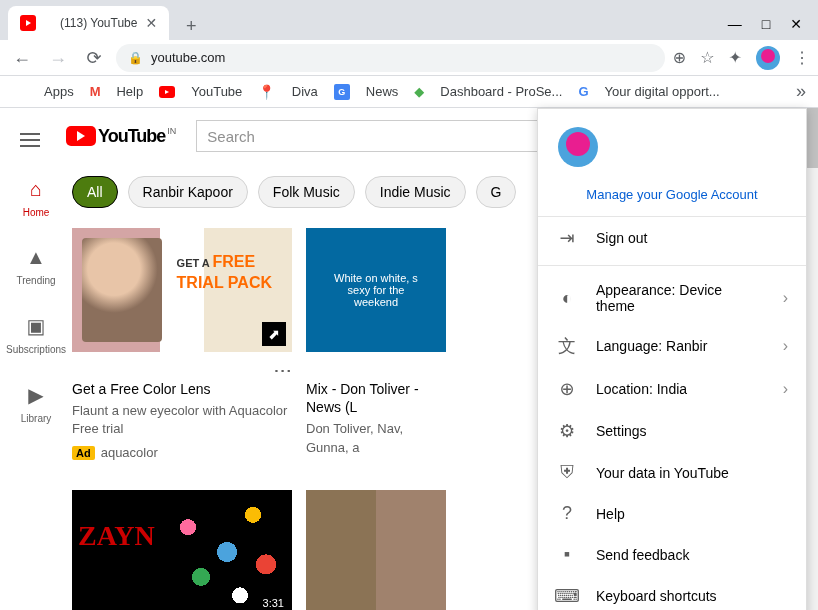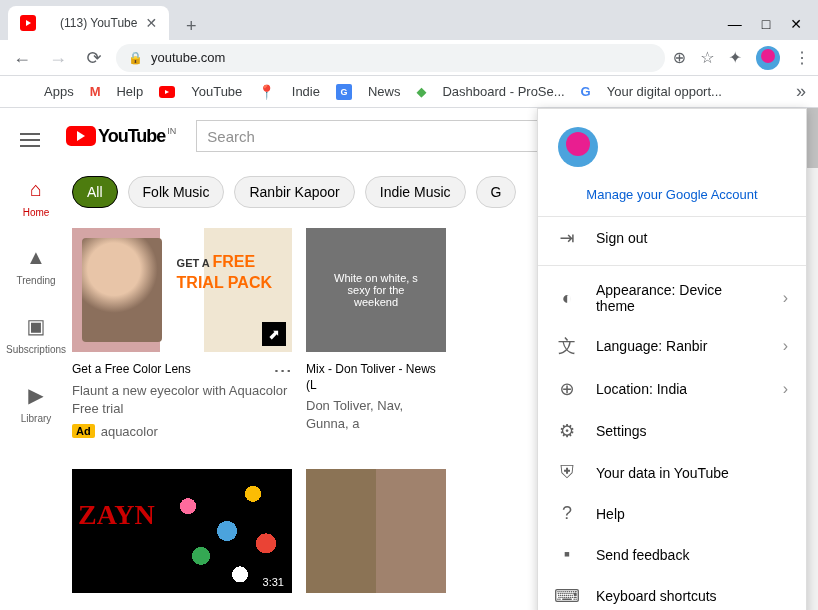--- a/index.html
+++ b/index.html
@@ -70,28 +70,28 @@
 .chip-nav { position: absolute; right: 0; top: 18px; font-size: 16px; color: #606060; cursor: pointer; }
 
 .videos { display: flex; gap: 14px; margin-top: 8px; }
 .vcard { width: 220px; }
 .thumb { width: 220px; height: 124px; background: #222; position: relative; }
 .thumb1 { background: linear-gradient(90deg, #d4a5a5 40%, #fff 40%, #fff 60%, #f0e6d2 60%); padding-left: 48px; }
 .thumb1::before { content: ''; position: absolute; left: 10px; top: 10px; width: 80px; height: 104px; background: radial-gradient(circle at 40% 30%, #e8c5a8 30%, #8b6f5c 50%); border-radius: 4px; }
 .thumb1-text { position: absolute; right: 20px; top: 24px; font-size: 11px; color: #333; font-weight: bold; line-height: 1.3; }
 .thumb1-free { color: #ff6b00; font-size: 16px; }
 .thumb-link { position: absolute; bottom: 6px; right: 6px; width: 24px; height: 24px; background: #000; display: flex; align-items: center; justify-content: center; color: #fff; font-size: 14px; }
-.thumb2 { background: #737373; display: flex; align-items: center; justify-content: center; }
+.thumb2 { background: #0369a1; display: flex; align-items: center; justify-content: center; }
 .thumb2-text { color: #fff; font-size: 11px; text-align: center; }
 .thumb3 { background: linear-gradient(#1a0033, #000); color: #fff; display: flex; align-items: center; padding-left: 12px; font-size: 22px; font-weight: bold; }
 .wifi-icon { font-size: 28px; }
 .duration { position: absolute; bottom: 4px; right: 4px; background: #000; color: #fff; font-size: 11px; padding: 1px 4px; border-radius: 2px; }
-.vtitle { font-size: 12px; font-weight: 500; margin-top: 10px; line-height: 1.3; color: #030303; }
+.vtitle { font-size: 14px; font-weight: 500; margin-top: 28px; line-height: 1.3; color: #030303; }
 .vdesc { font-size: 13px; color: #606060; margin-top: 4px; line-height: 1.4; }
-.vmeta { display: flex; align-items: center; gap: 6px; margin-top: 6px; font-size: 13px; color: #606060; }
+.vmeta { display: flex; align-items: flex-end; gap: 6px; margin-top: 6px; font-size: 13px; color: #606060; }
 .ad-badge { background: #fbbc04; color: #000; font-size: 11px; font-weight: bold; padding: 1px 4px; border-radius: 2px; }
 .vmenu { position: absolute; font-size: 18px; color: #606060; writing-mode: vertical-lr; cursor: pointer; }
 
 .videos2 { display: flex; gap: 14px; margin-top: 30px; }
 .thumb-b1 { background: #000; position: relative; overflow: hidden; }
 .thumb-b1::before { content: 'ZAYN'; position: absolute; left: 6px; top: 30px; font-size: 28px; font-weight: 900; color: #cc0000; font-family: impact; }
 .thumb-b1::after { content: ''; position: absolute; right: 0; width: 130px; height: 100%; background: radial-gradient(circle at 20% 30%, #ff6b9d 8px, transparent 8px), radial-gradient(circle at 50% 50%, #4ba3dd 10px, transparent 10px), radial-gradient(circle at 70% 20%, #fbbc04 8px, transparent 8px), radial-gradient(circle at 30% 70%, #34a853 9px, transparent 9px), radial-gradient(circle at 80% 60%, #ea4335 10px, transparent 10px), radial-gradient(circle at 60% 85%, #fff 8px, transparent 8px); }
 .thumb-b2 { background: linear-gradient(90deg, #8b7355 50%, #a0826d 50%); }
 
 .menu-panel { position: absolute; top: 0; left: 465px; width: 270px; background: #fff; box-shadow: 0 2px 10px rgba(0,0,0,0.2); border: 1px solid #ddd; z-index: 100; }
@@ -156,21 +156,21 @@
   <div class="bm">
     <span class="gmail-m"><span class="r">M</span></span>
     <span>Help</span>
   </div>
   <div class="bm">
     <div class="yt-bm"></div>
     <span>YouTube</span>
   </div>
   <div class="bm">
     <span class="maps-pin">📍</span>
-    <span>Indie</span>
+    <span>Diva</span>
   </div>
   <div class="bm">
     <div class="gnews">G</div>
     <span>News</span>
   </div>
   <div class="bm">
     <span style="color:#4caf50">◆</span>
     <span>Dashboard - ProSe...</span>
   </div>
   <div class="bm">
@@ -215,22 +215,22 @@
         <span class="logo-cc">IN</span>
       </div>
       <div class="searchbox">
         <span>Search</span>
       </div>
       <div class="avatar-small header-avatar"></div>
     </div>
 
     <div class="chips">
       <div class="chip active">All</div>
+      <div class="chip">Ranbir Kapoor</div>
       <div class="chip">Folk Music</div>
-      <div class="chip">Ranbir Kapoor</div>
       <div class="chip">Indie Music</div>
       <div class="chip">G</div>
       <span class="chip-nav">›</span>
     </div>
 
     <div class="videos">
       <div class="vcard" style="position:relative">
         <div class="thumb thumb1">
           <div class="thumb1-text">
             <span>GET A</span> <span class="thumb1-free">FREE</span><br>

